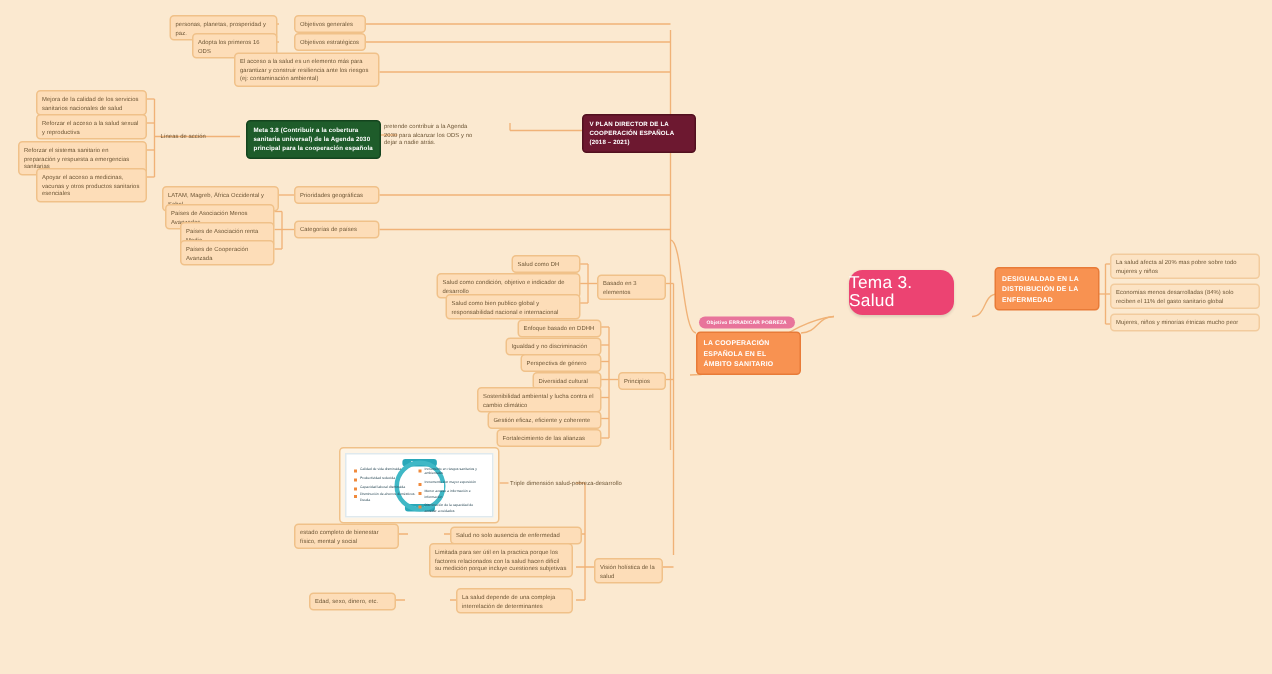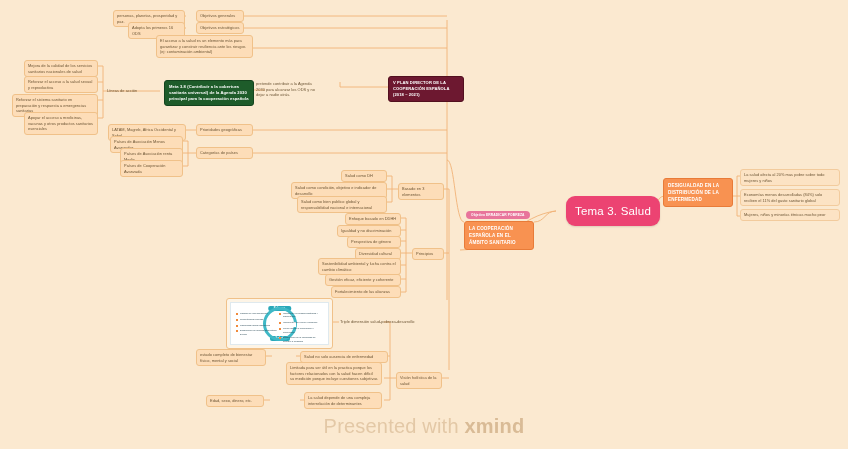--- a/index.html
+++ b/index.html
@@ -248,21 +248,21 @@
       <path d="M333 322 L 339 322"></path>
 
       <path d="M302 356 L 296 356"></path>
       <path d="M272 356 L 266 356"></path>
 
       <path d="M306 400 L 300 400"></path>
       <path d="M270 400 L 264 400"></path>
     </g>
   </svg>
 
-  <div class="central" style="left:566px;top:196px;width:94px;height:30px;">Tema 3. Salud</div>
+  <div class="central" style="left:566px;top:180px;width:70px;height:30px;">Tema 3. Salud</div>
 
   <div class="orange big" style="left:663px;top:178px;width:70px;">DESIGUALDAD EN LA DISTRIBUCIÓN DE LA ENFERMEDAD</div>
 
   <div class="node lite" style="left:740px;top:169px;width:100px;">La salud afecta al 20% mas pobre sobre todo mujeres y niños</div>
   <div class="node lite" style="left:740px;top:189px;width:100px;">Economías menos desarrolladas (84%) solo reciben el 11% del gasto sanitario global</div>
   <div class="node lite" style="left:740px;top:209px;width:100px;">Mujeres, niños y minorías étnicas mucho peor</div>
 
   <div class="badge" style="left:466px;top:211px;">Objetivo ERRADICAR POBREZA</div>
   <div class="orange big" style="left:464px;top:221px;width:70px;">LA COOPERACIÓN ESPAÑOLA EN EL ÁMBITO SANITARIO</div>
 
@@ -334,17 +334,14 @@
       </div>
       <div class="col r">
         <div class="li">Incremento en riesgos sanitarios y ambientales</div>
         <div class="li">Incremento con mayor exposición</div>
         <div class="li">Menor acceso a información e información</div>
         <div class="li">Disminución de la capacidad de acceder a cuidados</div>
       </div>
     </div>
   </div>
 
-  <div class="watermark" style="top:415px;">
-    <span>Presented with </span><b>xmind</b>
-  </div>
 
 </div>
 
 </body></html>

